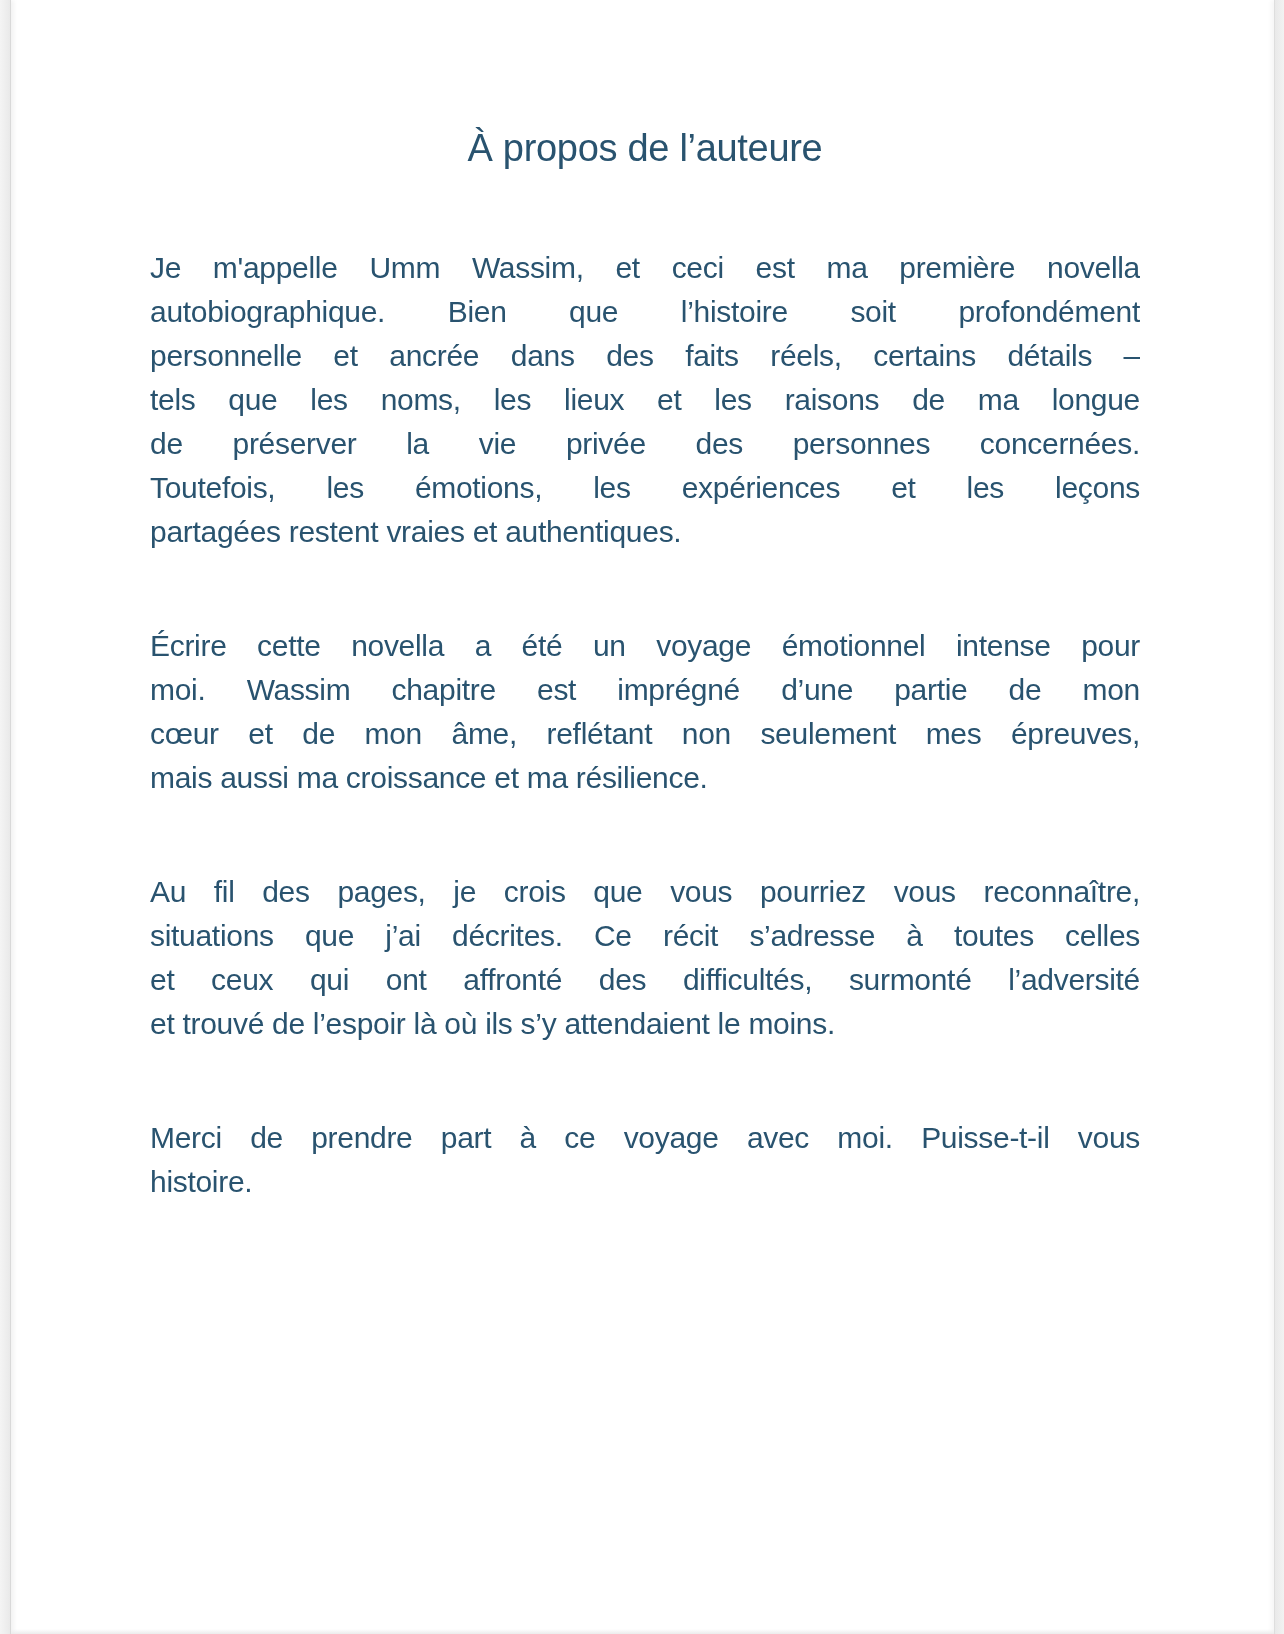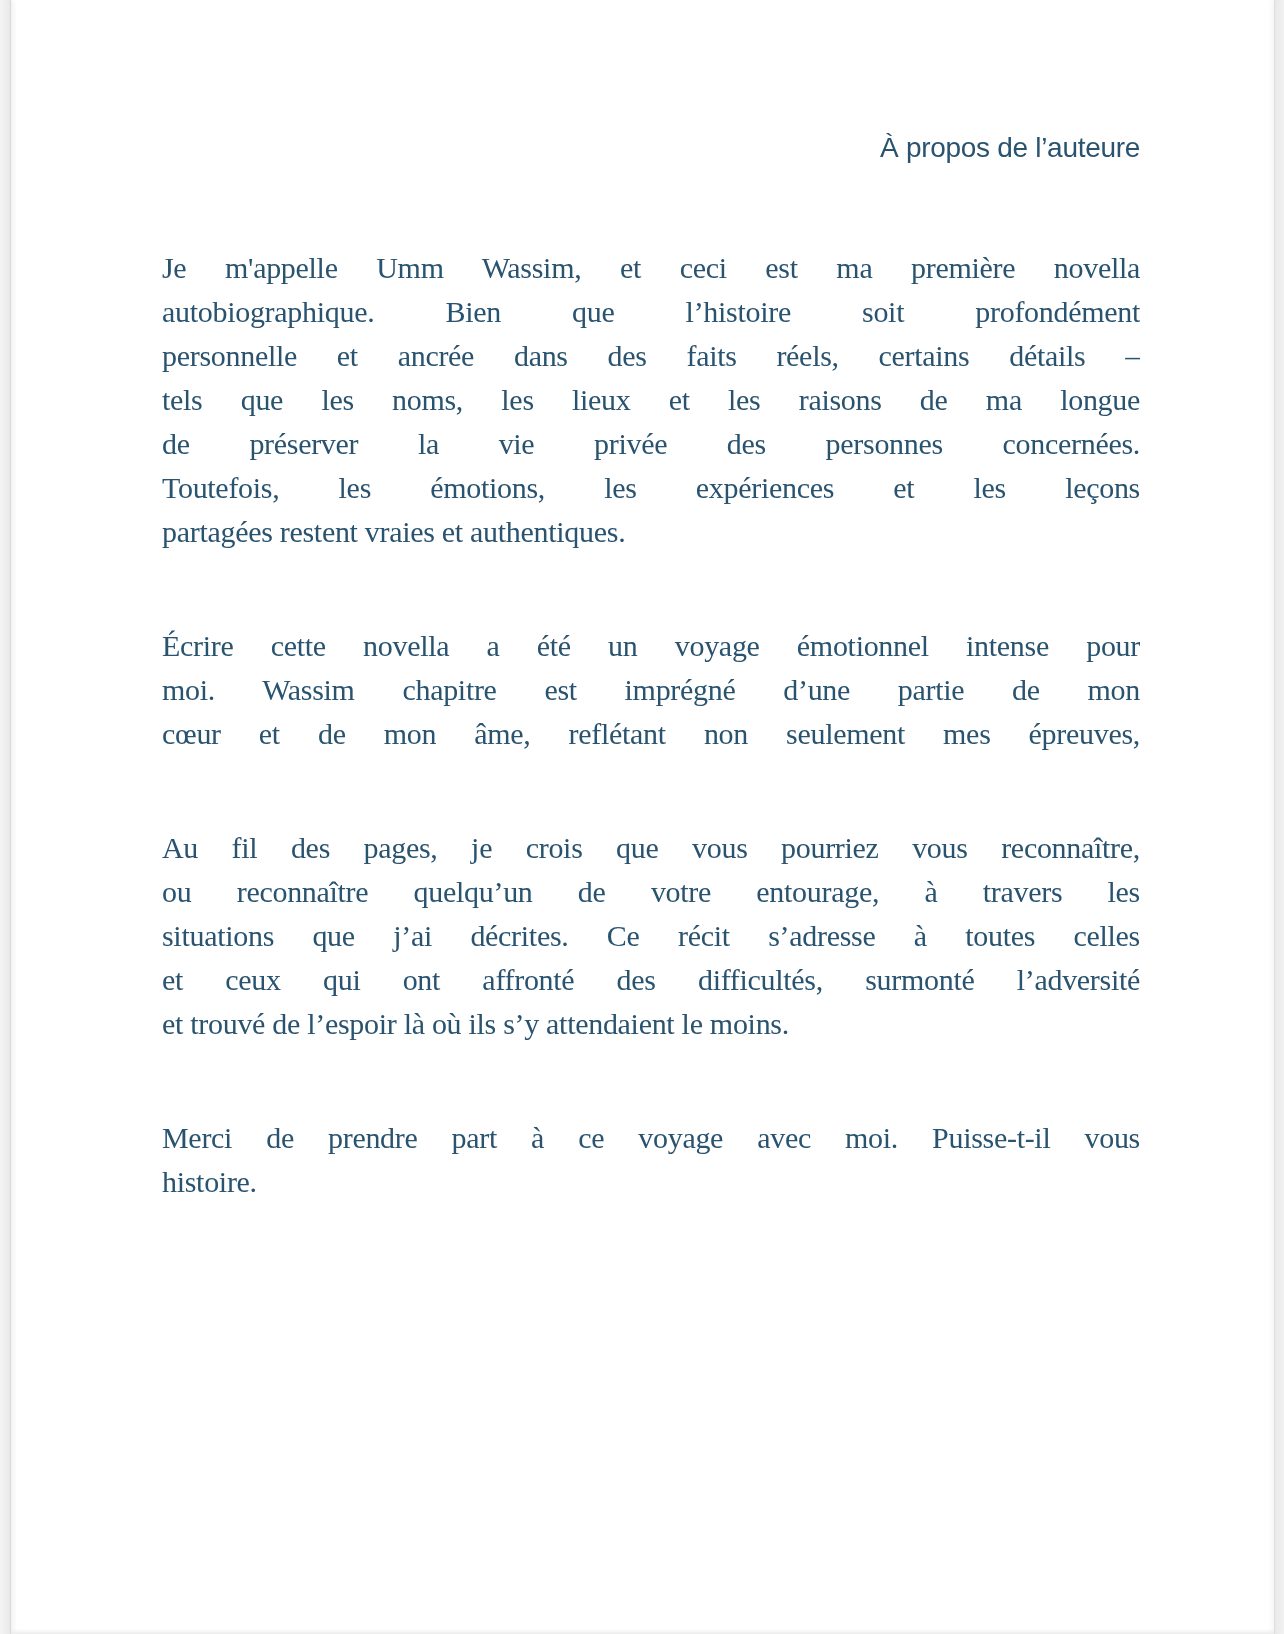--- a/index.html
+++ b/index.html
@@ -41,29 +41,28 @@
   .content {
     position: absolute;
     left: 150px;
     top: 0;
     width: 990px;
     padding-top: 126px;
     font-size: 30px;
     letter-spacing: -0.3px;
   }
   .title {
-    font-size: 28px;
+    font-size: 38px;
     font-weight: normal;
     line-height: 44px;
     margin: 0 0 76px 0;
-    text-align: right;
+    text-align: center;
   }
   .paragraph {
-    margin: 0 0 70px 12px;
-    font-family: Liberation Serif, serif;
+    margin: 0 0 70px 0;
   }
   .line {
     height: 44px;
     line-height: 44px;
     text-align: justify;
     text-align-last: justify;
     text-justify: inter-word;
     overflow: hidden;
     white-space: nowrap;
   }
@@ -88,24 +87,24 @@
           <div class="line">personnelle et ancrée dans des faits réels, certains détails –</div>
           <div class="line">tels que les noms, les lieux et les raisons de ma longue</div>
           <div class="line">de préserver la vie privée des personnes concernées.</div>
           <div class="line">Toutefois, les émotions, les expériences et les leçons</div>
           <div class="line last">partagées restent vraies et authentiques.</div>
         </div>
         <div class="paragraph">
           <div class="line">Écrire cette novella a été un voyage émotionnel intense pour</div>
           <div class="line">moi. Wassim chapitre est imprégné d’une partie de mon</div>
           <div class="line">cœur et de mon âme, reflétant non seulement mes épreuves,</div>
+          <div class="line last">mais aussi ma croissance et ma résilience.</div>
         </div>
         <div class="paragraph">
           <div class="line">Au fil des pages, je crois que vous pourriez vous reconnaître,</div>
-          <div class="line">ou reconnaître quelqu’un de votre entourage, à travers les</div>
           <div class="line">situations que j’ai décrites. Ce récit s’adresse à toutes celles</div>
           <div class="line">et ceux qui ont affronté des difficultés, surmonté l’adversité</div>
           <div class="line last">et trouvé de l’espoir là où ils s’y attendaient le moins.</div>
         </div>
         <div class="paragraph">
           <div class="line">Merci de prendre part à ce voyage avec moi. Puisse-t-il vous</div>
           <div class="line last">histoire.</div>
         </div>
       </div>
   </div>

